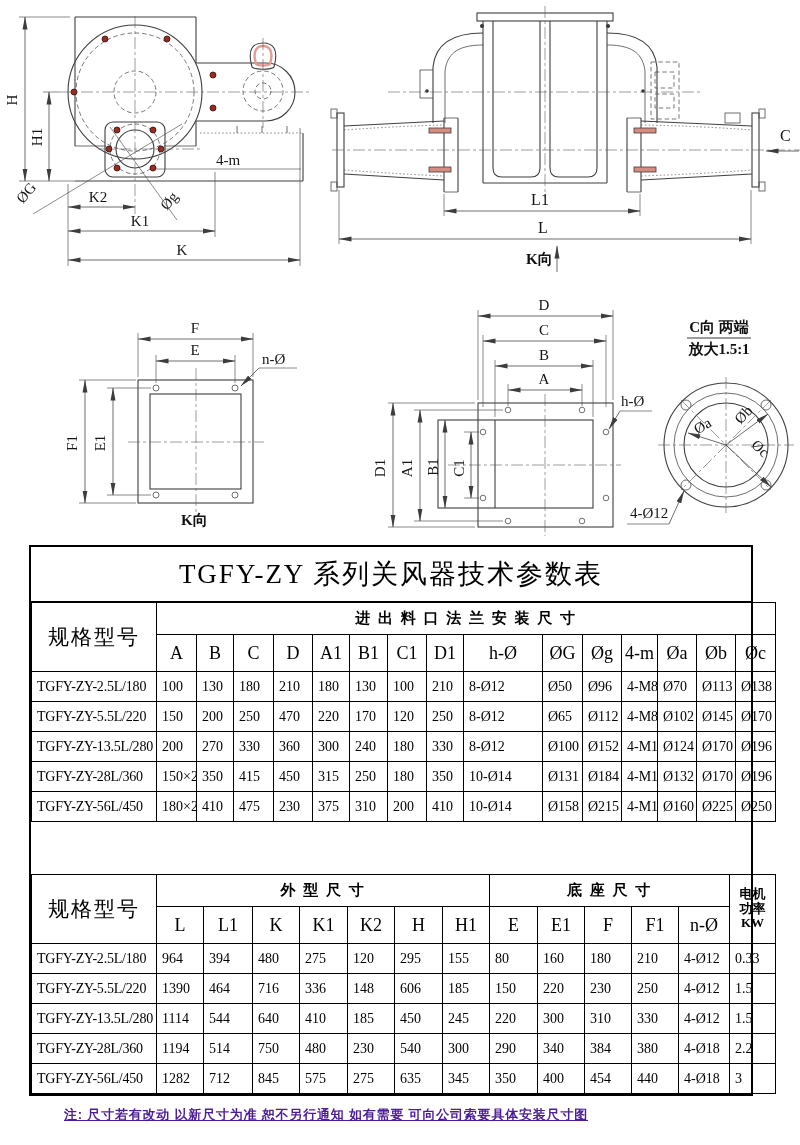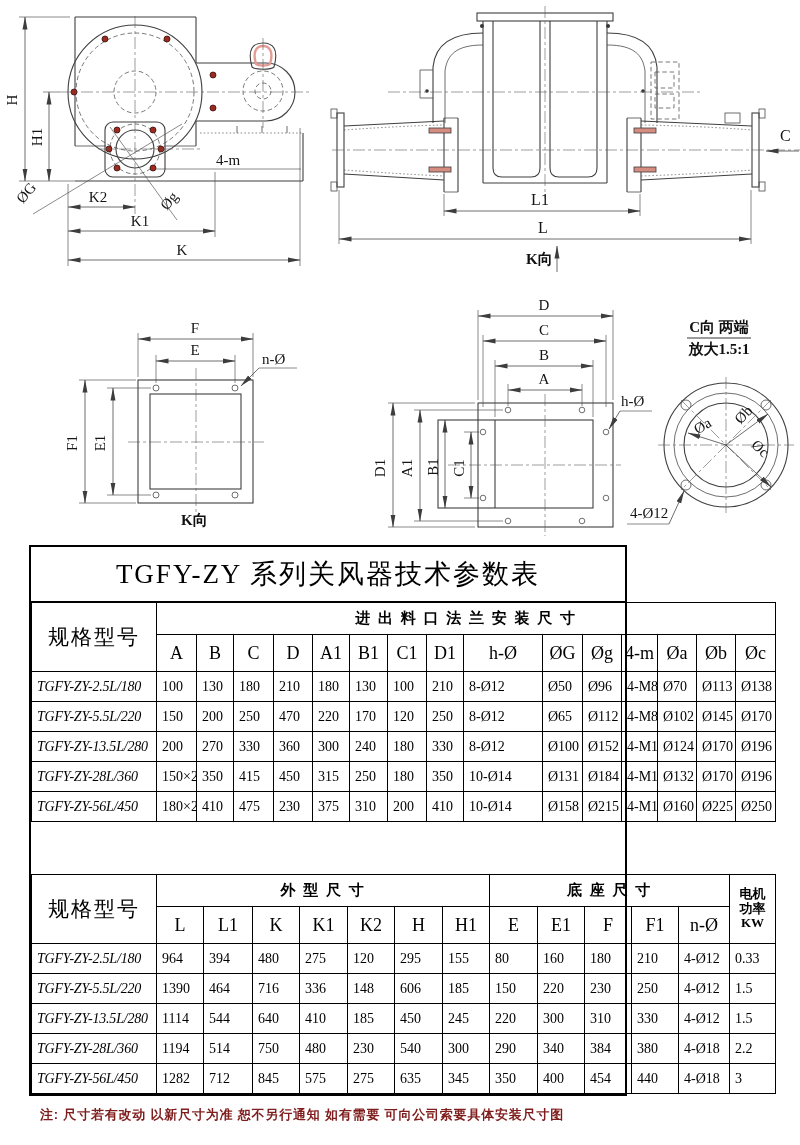--- a/index.html
+++ b/index.html
@@ -19,41 +19,41 @@
   .lead{stroke:#3d3d3d;stroke-width:0.75;fill:none;marker-end:url(#arr);}
   .leadst{stroke:#3d3d3d;stroke-width:0.75;fill:none;marker-start:url(#arr);}
   .rd {fill:#9b2b20;stroke:#3a0f0a;stroke-width:0.8;}
   .pnk{stroke:#e49b94;stroke-width:2.4;fill:none;}
   .bolt{fill:#d78c82;stroke:#3d3d3d;stroke-width:0.8;}
   .dl{font-family:"Liberation Serif",serif;font-size:15px;fill:#151515;}
   .dlb{font-family:"Liberation Serif",serif;font-size:16px;fill:#151515;}
   .cn{font-family:"Liberation Serif",serif;font-weight:bold;font-size:15px;fill:#111;}
 
   
-  .tables{position:absolute;left:29px;top:545px;width:598px;}
+  .tables{position:absolute;left:29px;top:545px;width:724px;}
   .frame{border:2px solid #000;background:#fff;}
   .tbl-title{height:54px;border-bottom:1px solid #000;display:flex;align-items:center;
              justify-content:center;font-size:27px;letter-spacing:2px;}
   table.ptable{border-collapse:collapse;width:100%;table-layout:fixed;}
   .ptable th,.ptable td{border:1px solid #000;overflow:hidden;white-space:nowrap;
                         vertical-align:middle;}
   .ptable th{font-weight:normal;padding:0;}
   th.spec{font-size:21px;letter-spacing:2px;}
   th.grp{font-size:15px;font-weight:bold;letter-spacing:2px;}
   tr.h1 th{height:31px;}
   tr.h2 th{height:36px;font-size:18px;}
   tr.dr td{height:29px;font-size:14px;text-align:left;padding:0 0 0 5px;}
-  td.model{font-size:13px;padding-left:3px;letter-spacing:-0.2px;font-style:italic;}
+  td.model{font-size:13px;padding-left:3px;letter-spacing:-0.2px;}
   th.power{font-weight:bold;font-size:13px;line-height:1.15;}
   th.power span{display:block;text-align:center;}
   .gap{height:52px;}
 
-  .note{position:absolute;left:40px;top:1106px;
+  .note{position:absolute;left:64px;top:1106px;
         font-family:"Liberation Sans",sans-serif;font-weight:bold;font-size:13px;
-        letter-spacing:0.8px;color:#7f1d1d;}
+        letter-spacing:0.8px;color:#4c1d95;text-decoration:underline;}
 </style>
 </head>
 <body>
 
 <svg class="drawings" width="800" height="545" viewBox="0 0 800 545">
   <defs>
     <marker id="arr" viewBox="0 0 13 6" refX="12.5" refY="3" markerWidth="13" markerHeight="6" markerUnits="userSpaceOnUse" orient="auto-start-reverse">
       <path d="M13,3 L0,0.5 L0,5.5 Z" fill="#3d3d3d"></path>
     </marker>
   </defs>

